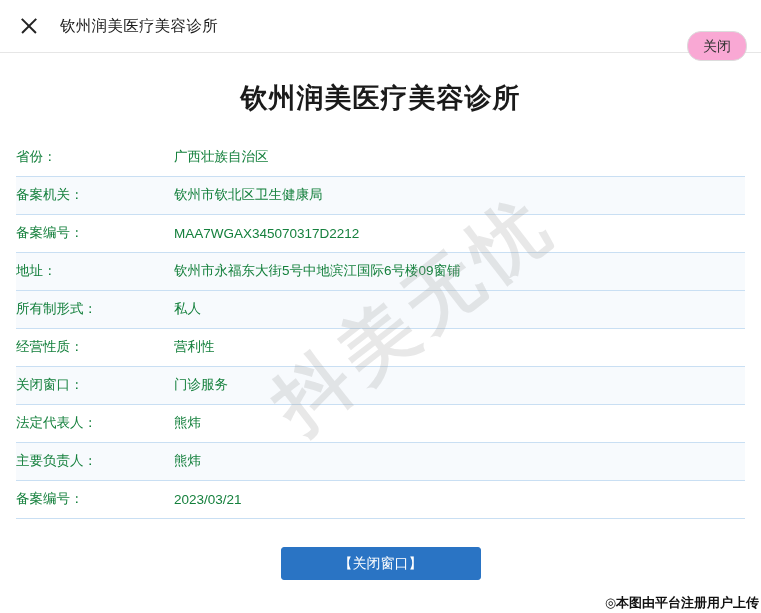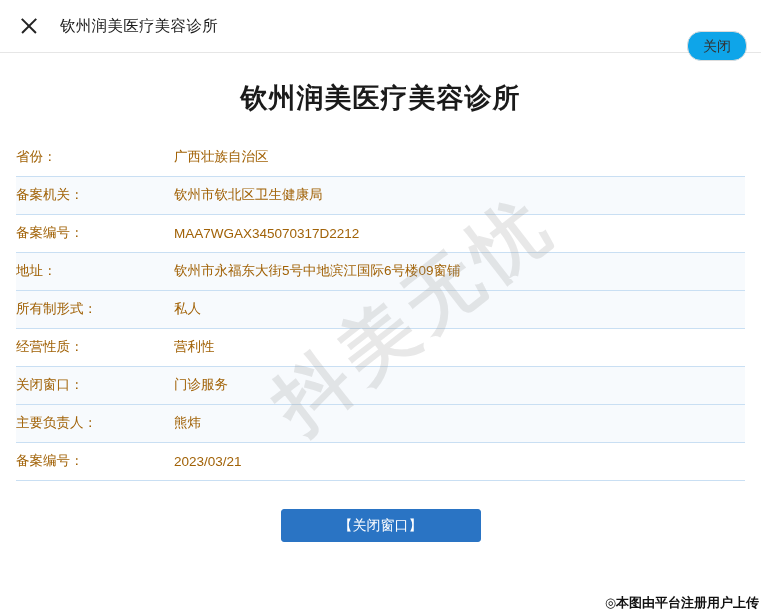--- a/index.html
+++ b/index.html
@@ -46,21 +46,21 @@
 
   .topbar-title {
     margin-left: 20px;
     font-size: 15.5px;
     color: #1a1a1a;
     letter-spacing: .3px;
     flex: 1 1 auto;
   }
   .close-btn {
     border: 1px solid #dcdcdc;
-    background: #0ea5e9;
+    background: #f9a8d4;
     border-radius: 14px;
     font-size: 14px;
     color: #333;
     padding: 7px 15px;
     cursor: pointer;
     font-family: inherit;
     line-height: 1;
     margin-top: 40px;
   }
 
@@ -85,21 +85,21 @@
   }
   table.info tr {
     height: 38px;
   }
   table.info tr.alt td {
     background: #f7fafd;
   }
   table.info td {
     border-bottom: 1px solid #c9dff3;
     font-size: 13.5px;
-    color: #a16207;
+    color: #15803d;
     padding: 0;
     vertical-align: middle;
     background: #ffffff;
   }
   td.label {
     width: 158px;
     padding-left: 20px;
     box-sizing: border-box;
   }
   td.value {
@@ -186,20 +186,24 @@
         <td class="value">私人</td>
       </tr>
       <tr>
         <td class="label">经营性质：</td>
         <td class="value">营利性</td>
       </tr>
       <tr class="alt">
         <td class="label">关闭窗口：</td>
         <td class="value">门诊服务</td>
       </tr>
+      <tr>
+        <td class="label">法定代表人：</td>
+        <td class="value">熊炜</td>
+      </tr>
       <tr class="alt">
         <td class="label">主要负责人：</td>
         <td class="value">熊炜</td>
       </tr>
       <tr>
         <td class="label">备案编号：</td>
         <td class="value">2023/03/21</td>
       </tr>
     </tbody>
   </table>

